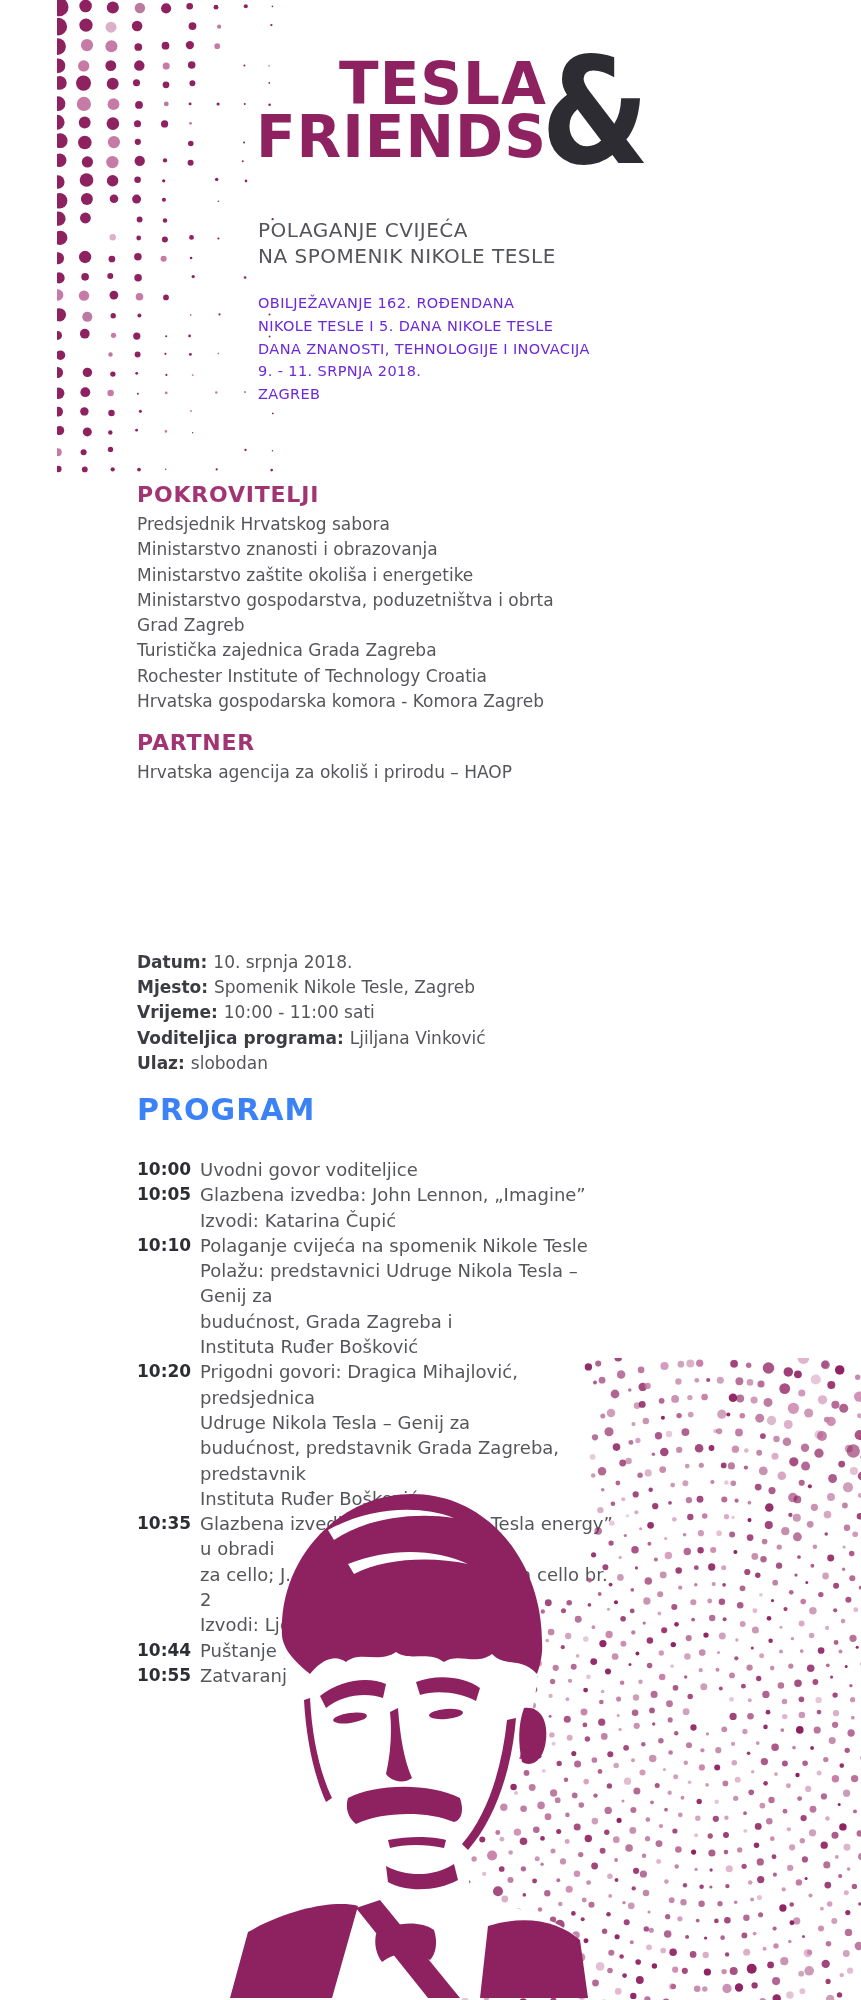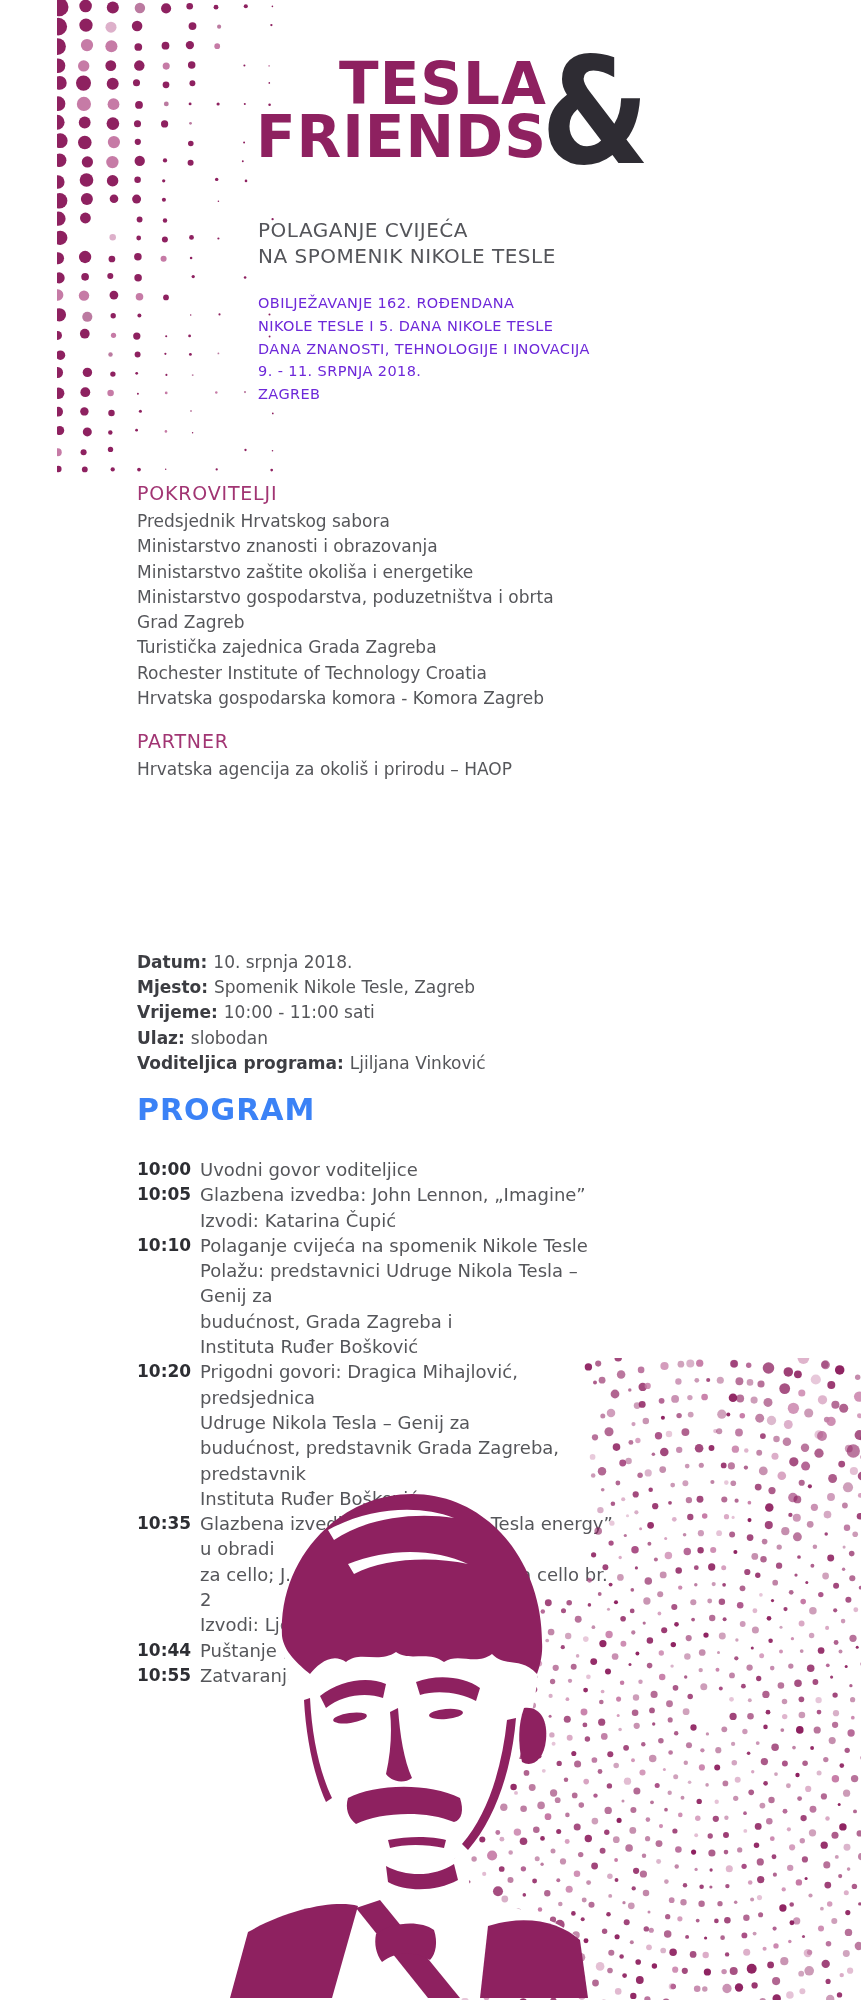--- a/index.html
+++ b/index.html
@@ -14,21 +14,21 @@
   .portrait{position:absolute;left:228px;top:1468px;z-index:2;}
 
   .logo{position:absolute;left:258px;top:58px;width:412px;display:flex;justify-content:flex-end;align-items:flex-start;}
   .logo-words{text-align:right;color:#8e2160;font-weight:700;font-size:58px;line-height:53px;letter-spacing:1px;}
   .logo-amp{font-size:148px;line-height:120px;font-weight:700;color:#2e2c33;margin-left:-6px;margin-top:-6px;transform:scale(0.84,1);transform-origin:left top;}
 
   .subtitle{position:absolute;left:258px;top:218px;font-size:20px;line-height:25.5px;letter-spacing:0.5px;color:#54555a;}
   .event-info{position:absolute;left:258px;top:292px;font-size:14.5px;line-height:22.8px;letter-spacing:0.4px;color:#6d28d9;}
 
   .section{position:absolute;left:137px;}
-  .section-heading{color:#a13573;font-size:19px;letter-spacing:0.8px;margin-bottom:5px;}
+  .section-heading{color:#a13573;font-size:22px;letter-spacing:0.8px;margin-bottom:5px;font-weight:bold;}
   .section-item{font-size:17px;line-height:25.3px;color:#55565a;}
   #sec-pokrovitelji{top:482px;}
   #sec-partner{top:730px;}
   #sec-medijski{top:803px;}
 
   .details{position:absolute;left:137px;top:950px;}
   .detail-line{font-size:17px;line-height:25.2px;color:#55565a;}
   .detail-label{font-weight:700;color:#3c3d42;margin-right:6px;margin-top:32px;}
 
   .program-heading{position:absolute;left:137px;top:1092px;font-size:30px;font-weight:700;letter-spacing:1px;color:#3b82f6;}
@@ -262,24 +262,24 @@
   <div class="detail-line">
         <span class="detail-label">Datum:</span><span class="detail-value">10. srpnja 2018.</span>
       </div>
       <div class="detail-line">
         <span class="detail-label">Mjesto:</span><span class="detail-value">Spomenik Nikole Tesle, Zagreb</span>
       </div>
       <div class="detail-line">
         <span class="detail-label">Vrijeme:</span><span class="detail-value">10:00 - 11:00 sati</span>
       </div>
       <div class="detail-line">
-        <span class="detail-label">Ulaz:</span><span class="detail-value">slobodan</span>
+        <span class="detail-label">Voditeljica programa:</span><span class="detail-value">Ljiljana Vinković</span>
       </div>
       <div class="detail-line">
-        <span class="detail-label">Voditeljica programa:</span><span class="detail-value">Ljiljana Vinković</span>
+        <span class="detail-label">Ulaz:</span><span class="detail-value">slobodan</span>
       </div>
     </div>
 
   <div class="program-heading">PROGRAM</div>
 
   <div class="schedule">
 
   <div class="sched-row">
         <div class="sched-time">10:00</div>
         <div class="sched-lines">

